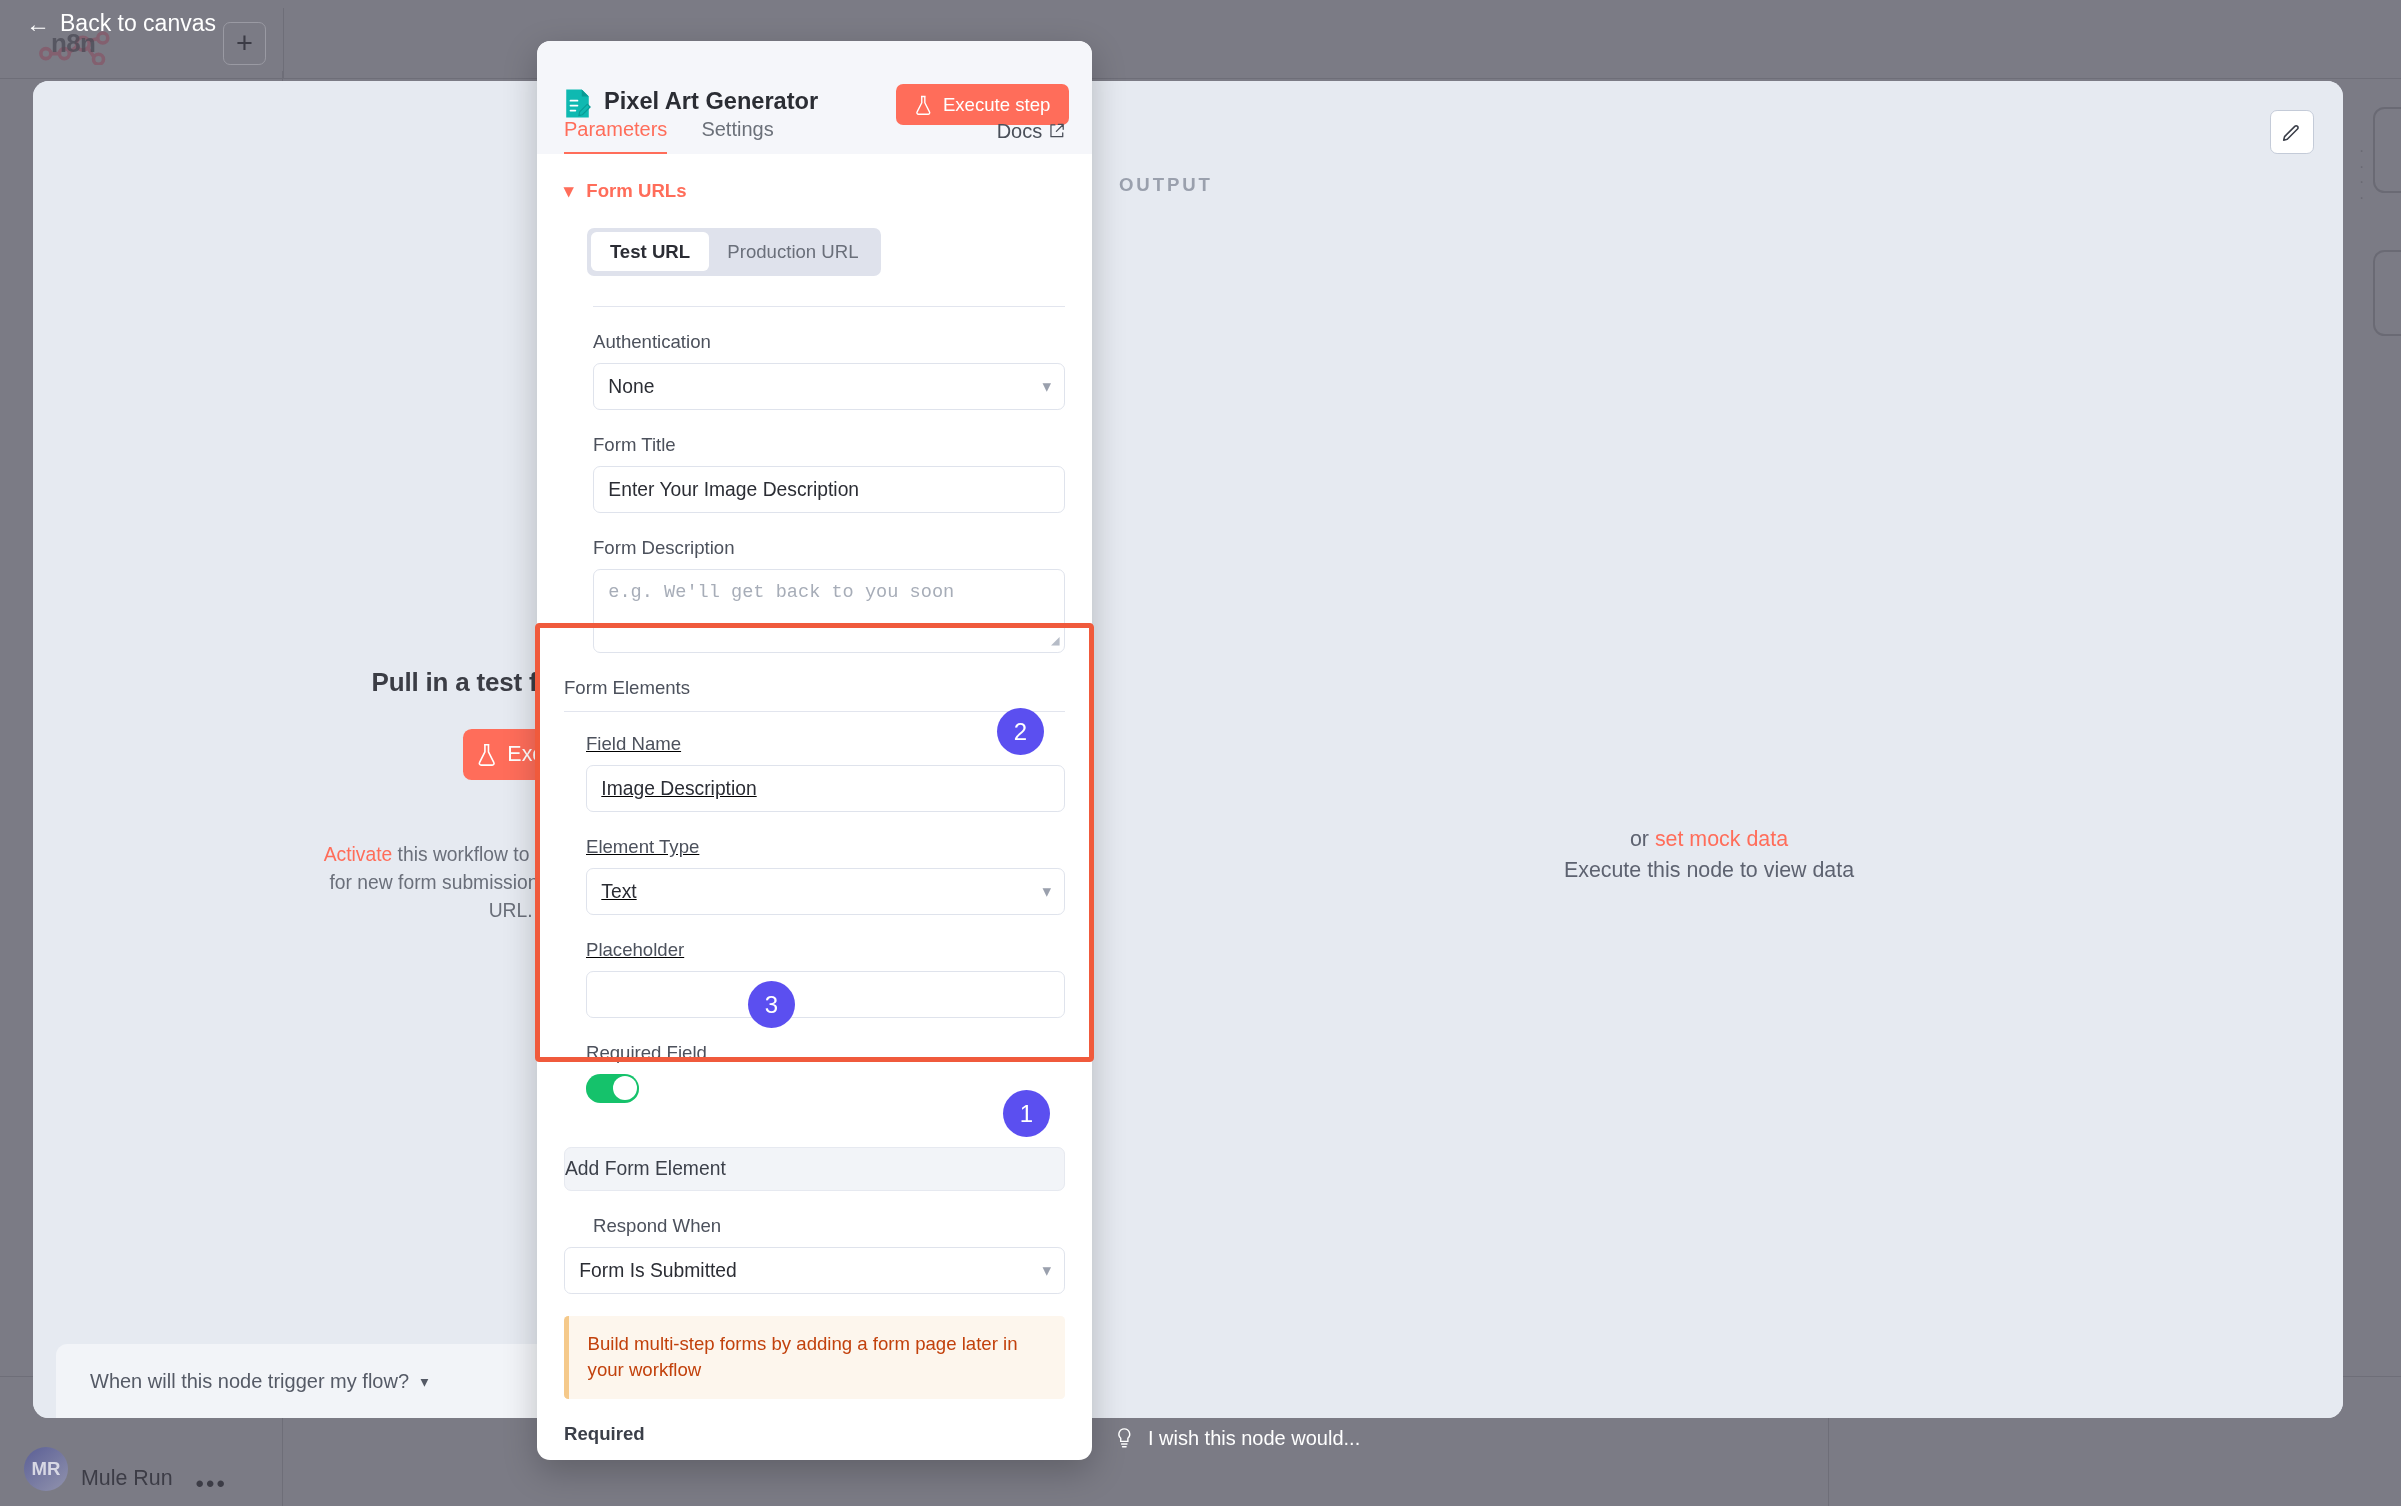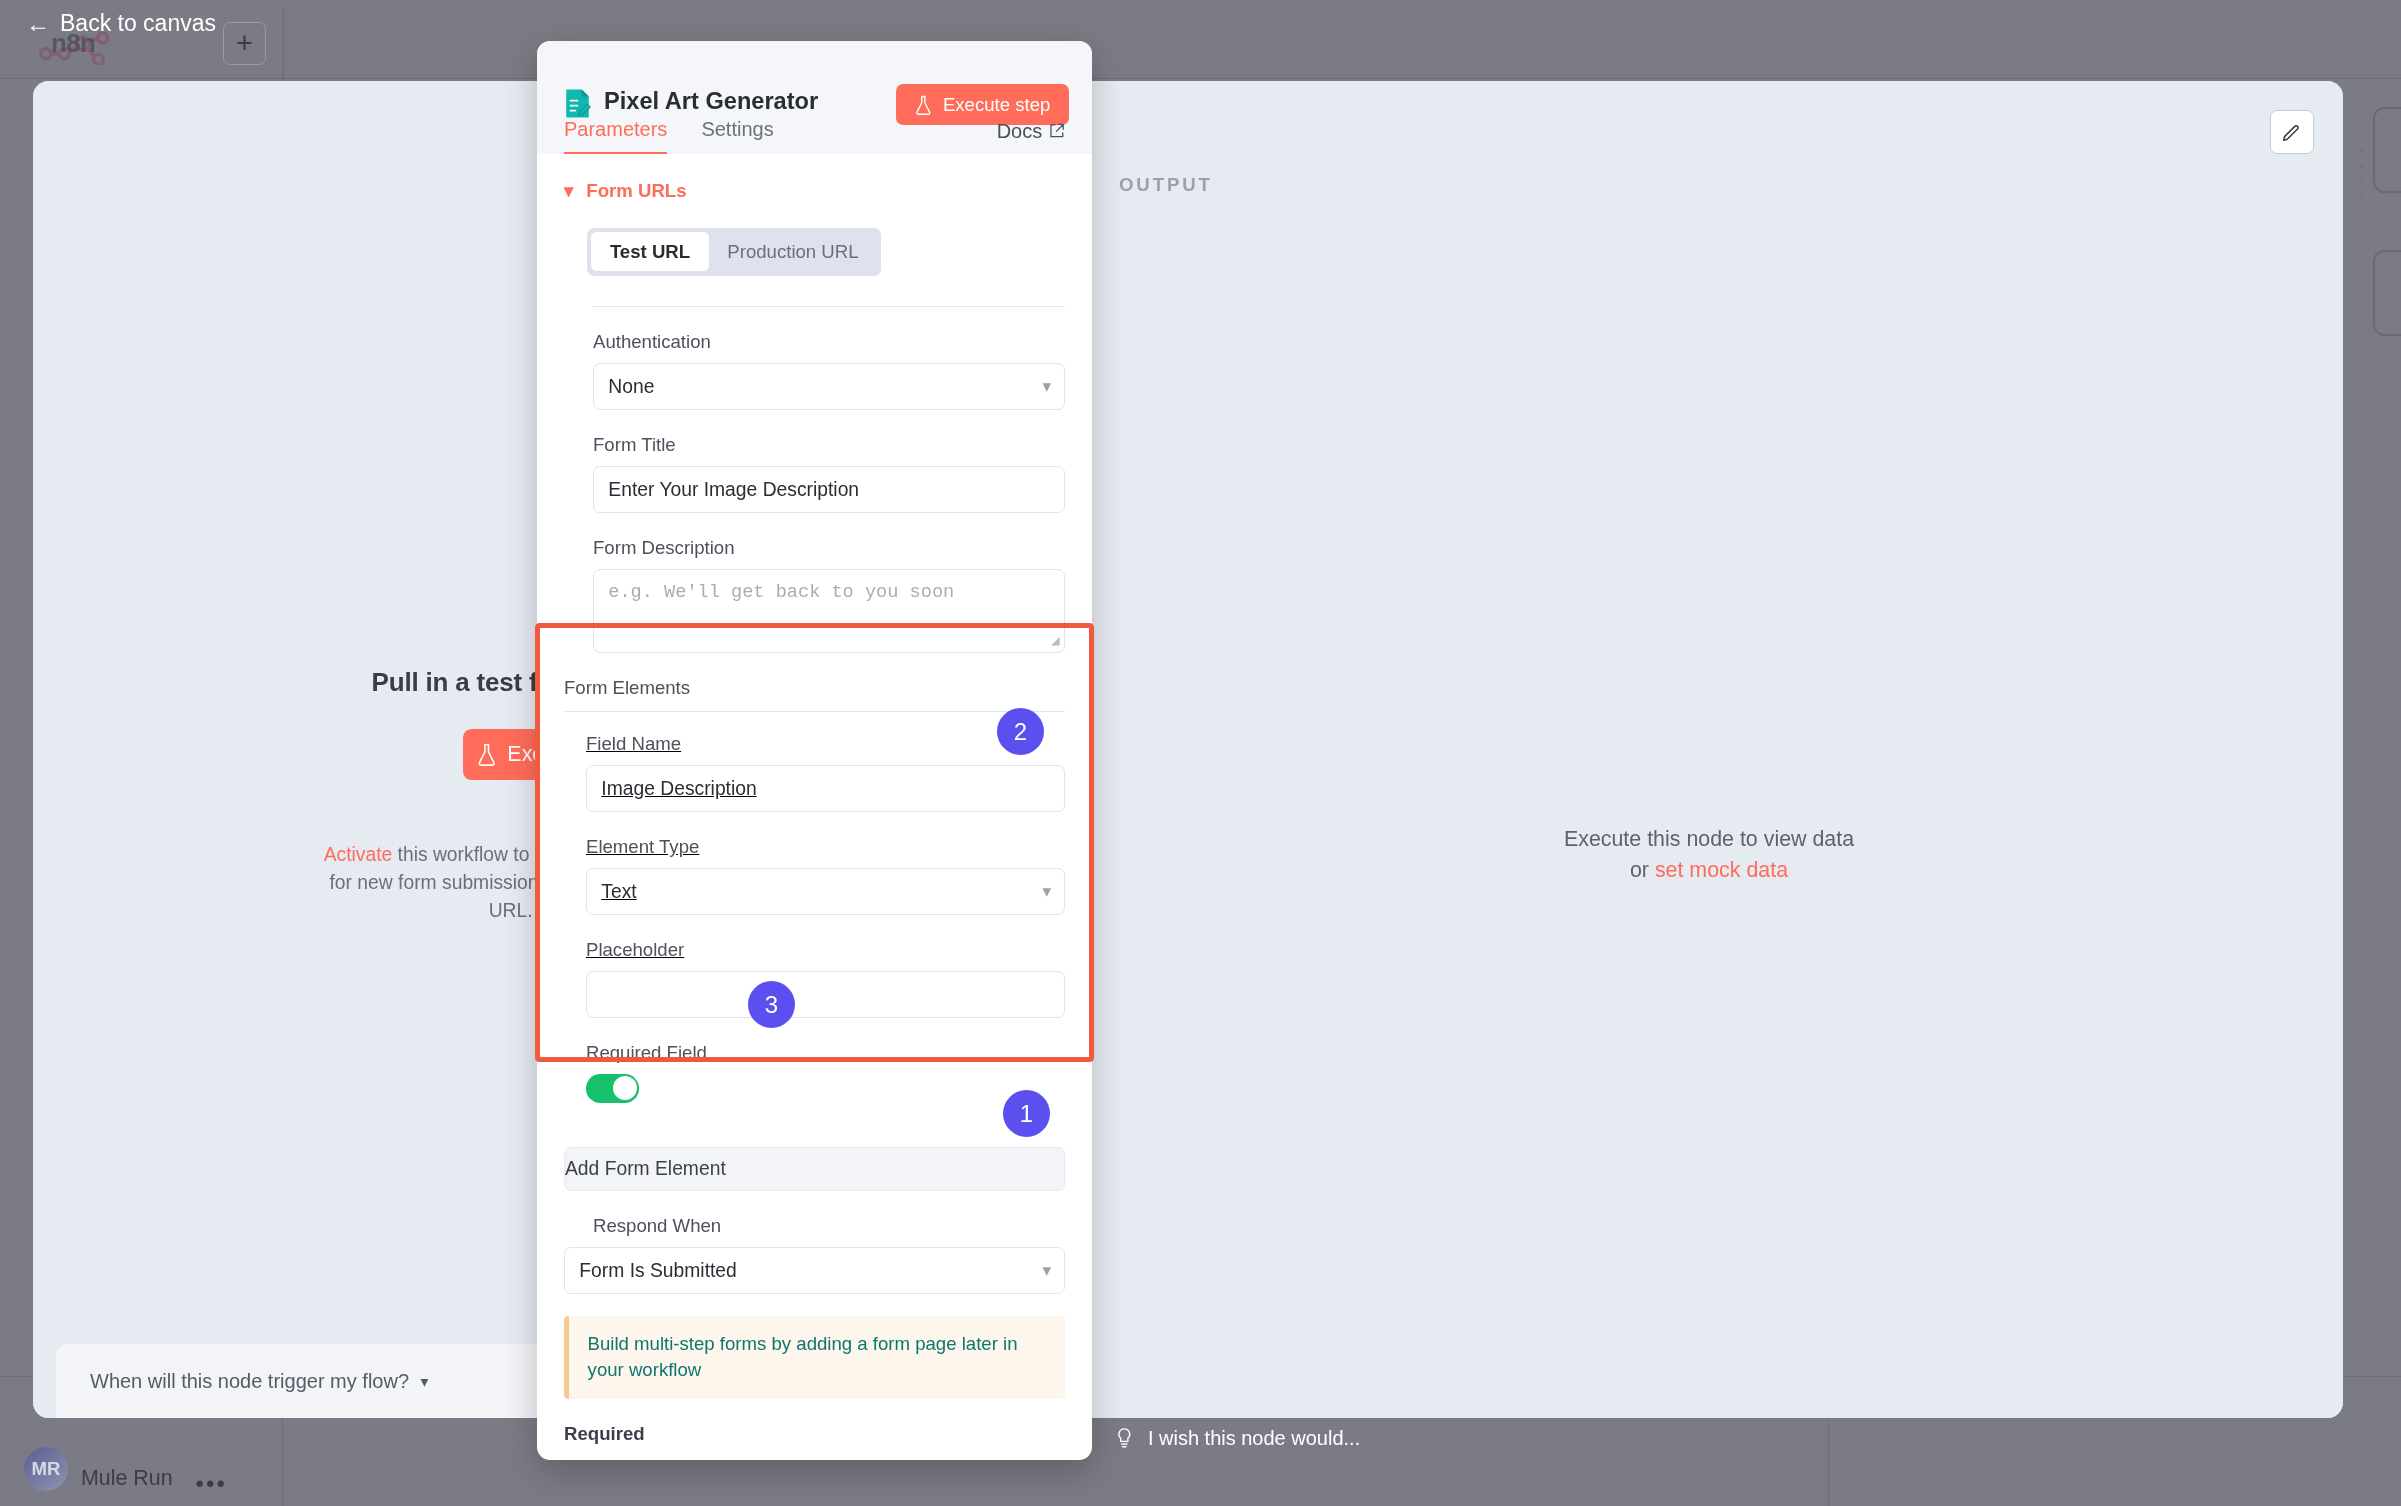--- a/index.html
+++ b/index.html
@@ -250,21 +250,21 @@
   .btn-grey {
     margin: 0 27px; height: 44px; background: #f2f4f8;
     border: 1.4px solid #e6e9f0; border-radius: 7.1px;
     display: flex; align-items: center; justify-content: flex-start;
     font-size: 19.3px; color: #3b3f49; cursor: pointer; position: relative;
   }
 
   .callout {
     margin: 21.4px 27px 0; background: #fdf6ed;
     border-left: 5.7px solid #f5c98a; border-radius: 4.3px;
-    padding: 15.7px 18.6px; font-size: 18.6px; color: #0f766e; line-height: 1.4;
+    padding: 15.7px 18.6px; font-size: 18.6px; color: #c2410c; line-height: 1.4;
   }
 
   
   .badge {
     position: absolute; width: 47px; height: 47px; border-radius: 50%;
     background: #5b4ff0; color: #fff;
     display: flex; align-items: center; justify-content: center;
     font-size: 24px; font-weight: 500; z-index: 50;
   }
 </style>
@@ -336,24 +336,24 @@
     </div>
 
     <div class="ndv-output">
       <div class="panel-title" style="left:44px; top:93px;">OUTPUT</div>
       <div class="edit-btn">
         <svg width="21.4" height="21.4" viewBox="0 0 24 24">
           <path d="M4 17.5 L15.5 6 a2 2 0 0 1 3 3 L7 20.5 L3 21.5 Z" fill="none" stroke="#3b3f49" stroke-width="1.8" stroke-linejoin="round"></path>
         </svg>
       </div>
       <div class="output-empty">
-        <div>Execute this node to view data</div>
         <div>
           <span>or </span><span class="lnk">set mock data</span>
         </div>
+        <div>Execute this node to view data</div>
       </div>
     </div>
   </div>
 
   <div style="position:absolute; left:1115px; top:1427px; display:flex; align-items:center; gap:14.3px; color:#fff; font-size:20px;">
     <svg width="18.6" height="21.4" viewBox="0 0 20 24">
       <path d="M10 1 a6 6 0 0 0 -4 10.5 V15 h8 v-3.5 A6 6 0 0 0 10 1 Z M7 18 h6 M8 21 h4" fill="none" stroke="#fff" stroke-width="1.6" stroke-linecap="round"></path>
     </svg>
     <span>I wish this node would...</span>
   </div>

